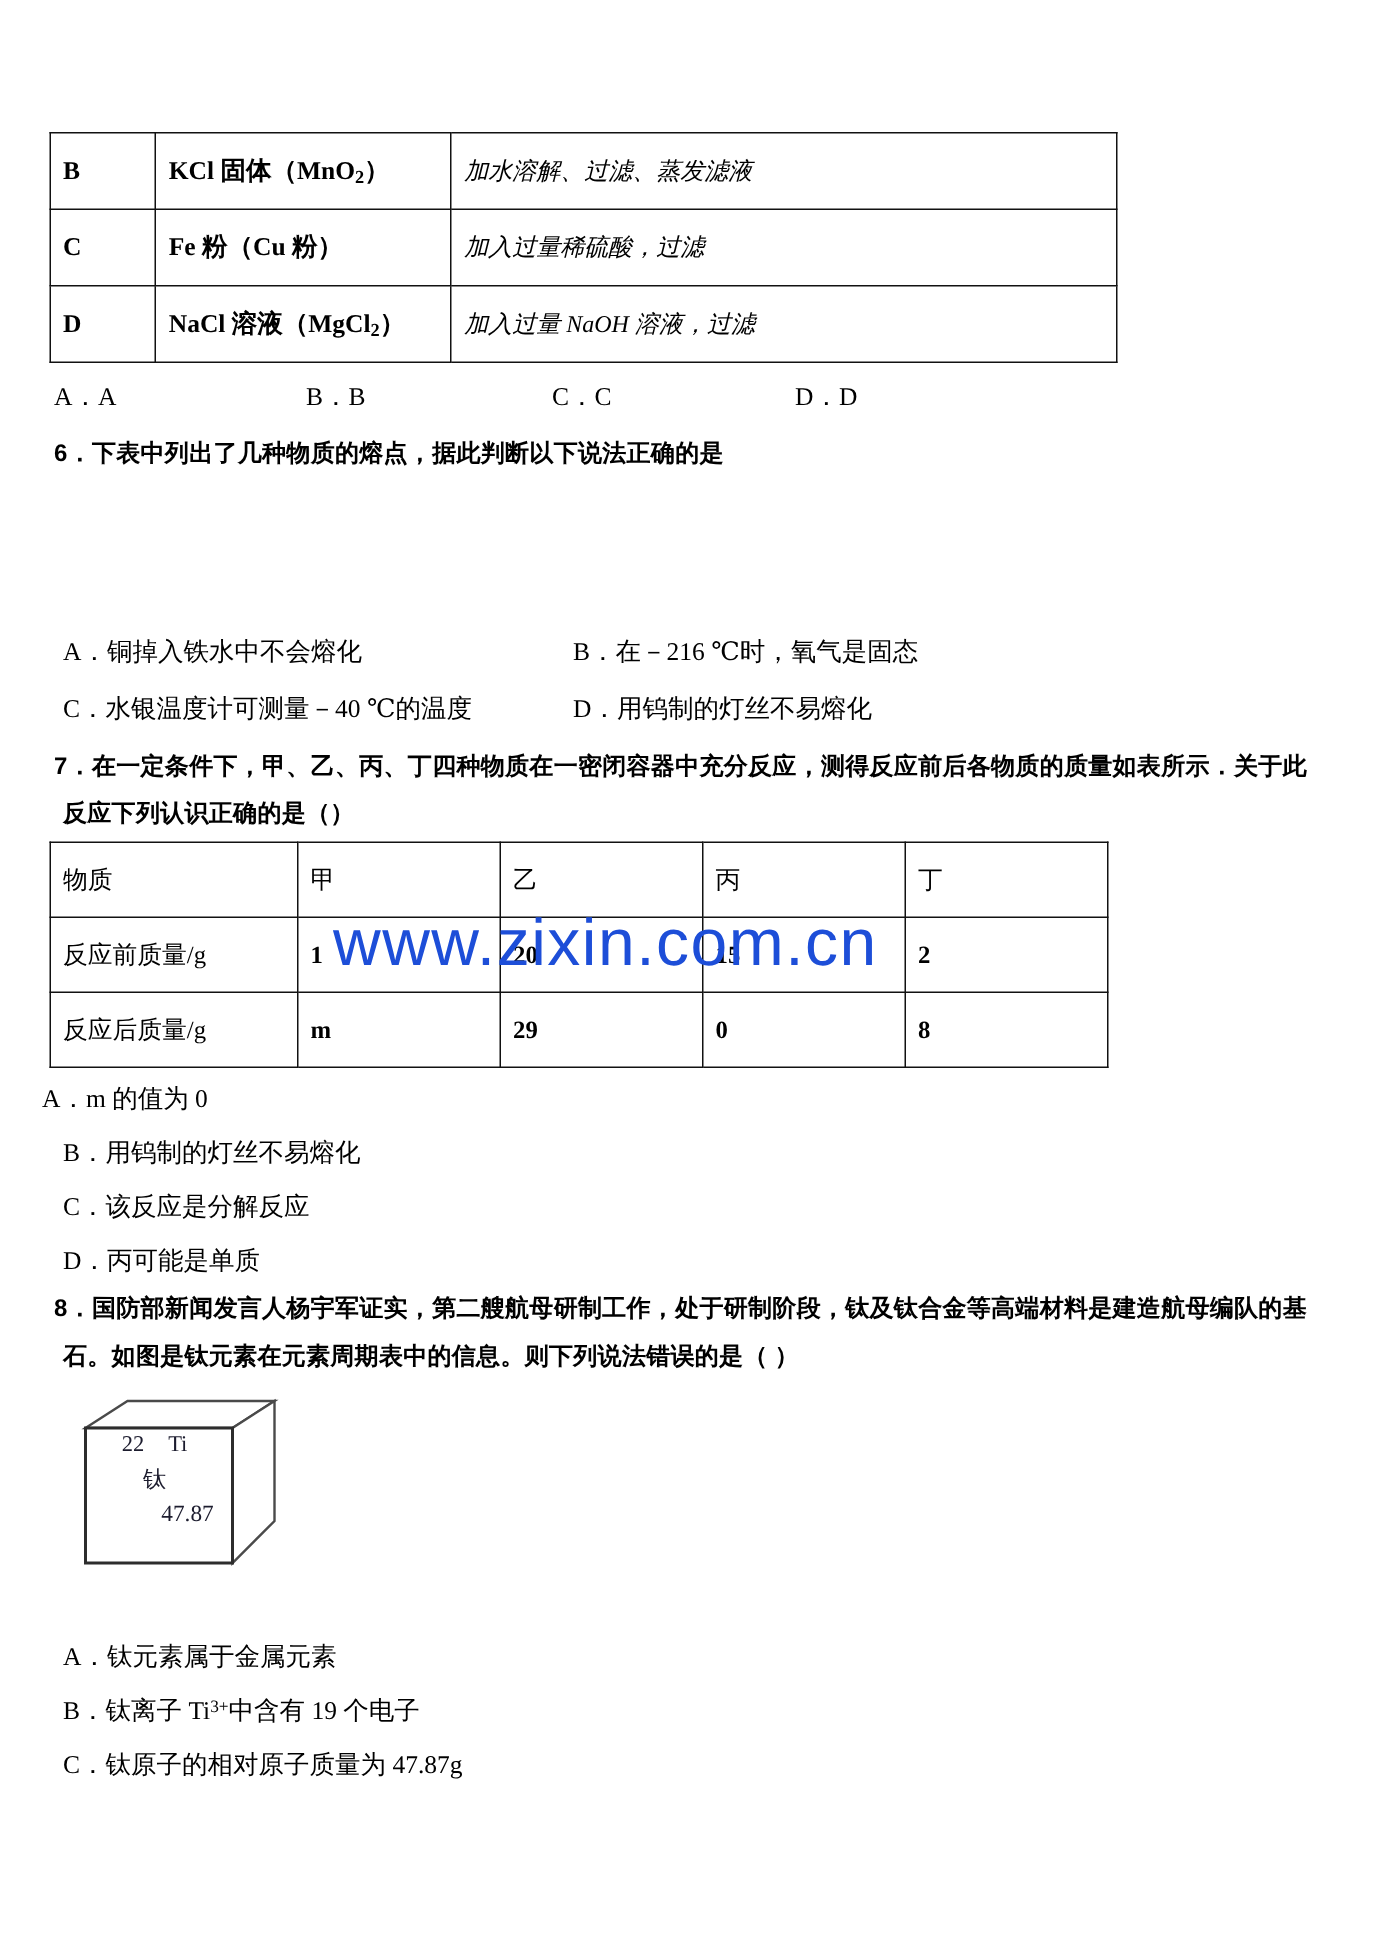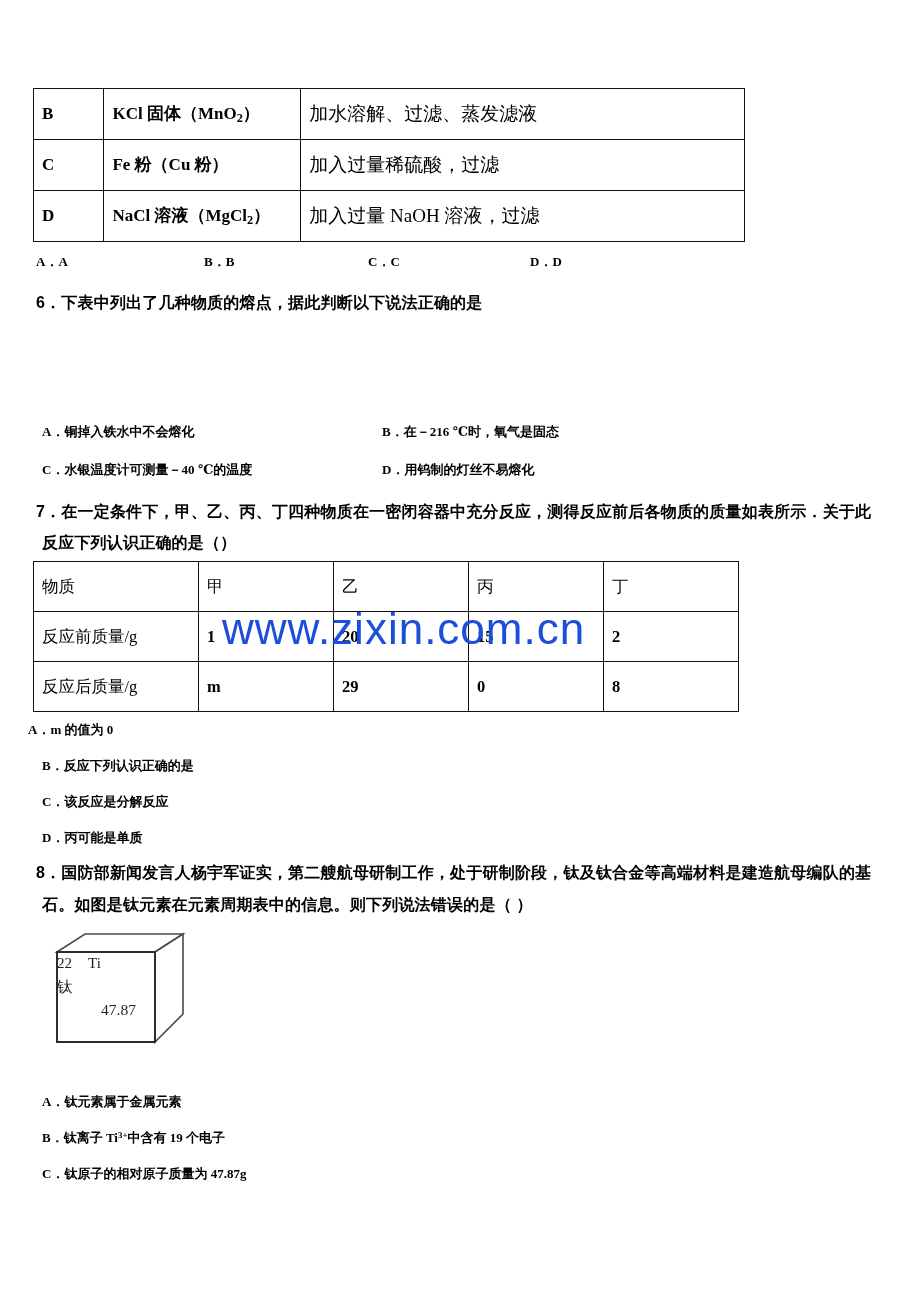--- a/index.html
+++ b/index.html
@@ -55,21 +55,21 @@
 
   
   #table-sep {
     left: 33px;
     top: 88px;
     width: 712px;
   }
   #table-sep td { height: 50px; }
   #table-sep td.c-opt   { width: 56px;  font-weight: bold; font-size: 17px; }
   #table-sep td.c-subst { width: 186px; font-weight: bold; font-size: 17px; }
-  #table-sep td.c-meth  { width: 450px; font-size: 19px; }
+  #table-sep td.c-meth  { width: 450px; font-size: 16px; font-style: italic; }
 
   
   #table-melt {
     left: 33px;
     top: 320px;
   }
   #table-melt td { height: 47px; font-size: 17px; }
   #table-melt td.hdr  { width: 94px; }
   #table-melt td.val  { width: 68px; }
   #table-melt td.val-w { width: 73px; }
@@ -91,22 +91,22 @@
     white-space: nowrap;
   }
   .stem {
     font-family: "Liberation Sans", "DejaVu Sans", sans-serif;
     font-weight: bold;
     font-size: 16px;
     letter-spacing: 0.2px;
   }
   .optrow {
     position: absolute;
-    font-weight: bold;
-    font-size: 13px;
+    font-weight: normal;
+    font-size: 17px;
     white-space: nowrap;
   }
 
   sub { font-size: 72%; vertical-align: -0.22em; }
   sup { font-size: 68%; vertical-align: 0.42em; }
 
   
   .cube-wrap {
     position: absolute;
     left: 50px;
@@ -114,21 +114,21 @@
     width: 140px;
     height: 118px;
     z-index: 3;
   }
   .cube-svg { display: block; }
   .cube-text {
     position: absolute;
     left: 7px;
     top: 20px;
     width: 92px;
-    text-align: left;
+    text-align: center;
     font-size: 15px;
     line-height: 1.52;
     color: #1c1c2e;
     font-family: "Liberation Serif", "DejaVu Serif", serif;
   }
   .cube-row-1 { letter-spacing: 0px; }
   .cube-sym { margin-left: 16px; }
   .cube-row-2 { font-size: 15.5px; }
   .cube-row-3 { font-size: 15.5px; padding-left: 44px; }
 </style>
@@ -195,21 +195,21 @@
         <td class="rh">反应后质量/g</td>
         <td class="rc">m</td>
         <td class="rc">29</td>
         <td class="rc">0</td>
         <td class="rc">8</td>
       </tr>
     </tbody>
   </table>
 
   <div class="optrow" style="left:28px; top:721px;text-align:center;">A．m 的值为 0</div>
-  <div class="optrow" style="left:42px; top:757px;">B．反应下列认识正确的是</div>
+  <div class="optrow" style="left:42px; top:757px;">B．用钨制的灯丝不易熔化</div>
   <div class="optrow" style="left:42px; top:793px;">C．该反应是分解反应</div>
   <div class="optrow" style="left:42px; top:829px;">D．丙可能是单质</div>
 
   <div class="qline stem" style="left:36px; top:861px;">8．国防部新闻发言人杨宇军证实，第二艘航母研制工作，处于研制阶段，钛及钛合金等高端材料是建造航母编队的基</div>
   <div class="qline stem" style="left:42px; top:893px;">石。如图是钛元素在元素周期表中的信息。则下列说法错误的是（      ）</div>
 
   <div class="cube-wrap">
     <svg class="cube-svg" width="140" height="118" viewBox="0 0 140 118">
 
       <polygon points="7,20 35,2 133,2 105,20" fill="#ffffff" stroke="#4a4a4a" stroke-width="1.6"></polygon>

